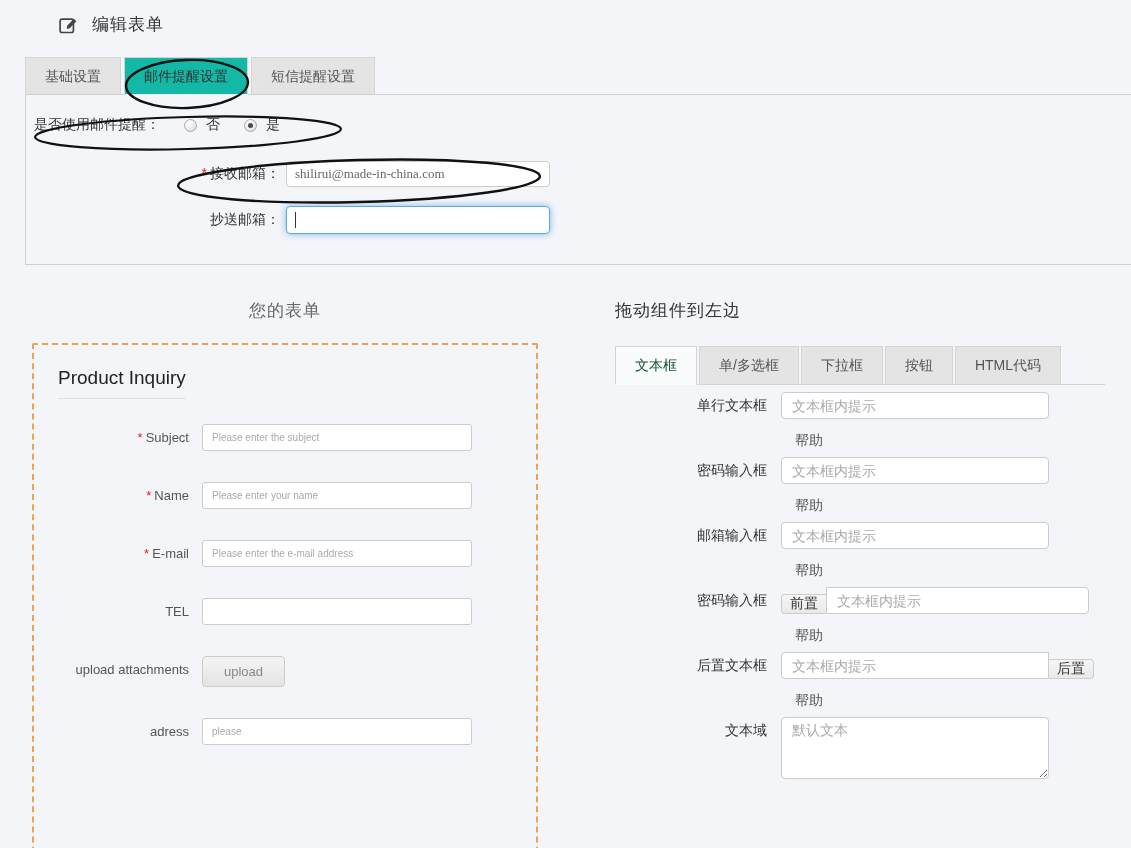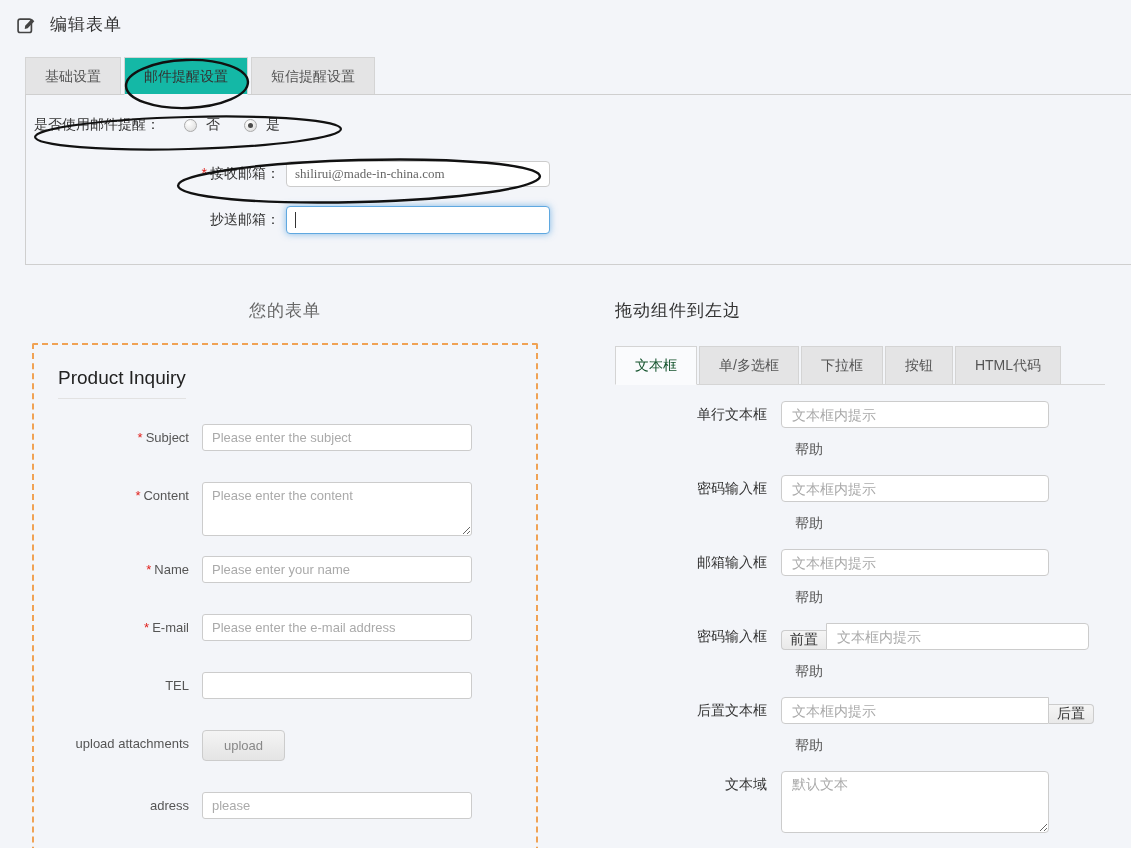--- a/index.html
+++ b/index.html
@@ -6,21 +6,21 @@
   html,body { width:1131px; height:848px; }
   body {
     position: relative;
     overflow: hidden;
     background: #f3f5f9;
     font-family: "Liberation Sans", "DejaVu Sans", sans-serif;
     color: #333;
   }
 
   
-  .header { display:flex; align-items:center; padding:13px 0 0 16px; }
+  .header { display:flex; align-items:center; padding:13px 0 0 58px; }
   .header .icon { width:20px; height:20px; margin-right:14px; }
   .header h1 { font-size:17px; font-weight:normal; color:#333; letter-spacing:1px; }
 
   
   .stabs { display:flex; align-items:flex-end; margin:21px 0 0 25px; position:relative; z-index:2; }
   .tab {
     background:#e4e4e5; border:1px solid #d4d4d4; border-bottom:none;
     font-size:14px; color:#555; line-height:36px; padding:0 19px;
     margin-right:3px; cursor:default; white-space:nowrap;
   }
@@ -76,21 +76,21 @@
   .form-title {
     display:inline-block; margin-left:24px; padding-bottom:9px;
     font-size:19px; color:#222; font-weight:normal;
     border-bottom:1px solid #e2e2e2;
   }
   .lfields { margin-top:25px; }
   .lrow { display:flex; align-items:flex-start; margin-bottom:31px; }
   .llabel { width:168px; flex:none; text-align:right; padding:6px 13px 0 0; font-size:13px; color:#555; white-space:nowrap; }
   .linput, .ltextarea {
     width:270px; border:1px solid #ccc; border-radius:3px; background:#fff;
-    font-size:13px; color:#555; padding:5px 9px; font-family:inherit;
+    font-size:10px; color:#555; padding:5px 9px; font-family:inherit;
   }
   .linput { height:27px; }
   .ltextarea { height:54px; resize:both; }
   .linput::placeholder, .ltextarea::placeholder { color:#aaa; }
   .lrow.ta-row { margin-bottom:20px; }
   .lbutton {
     border:1px solid #ccc; border-radius:4px;
     background:linear-gradient(#f4f4f4,#e4e4e4);
     color:#888; font-size:13px; padding:7px 21px; font-family:inherit; cursor:pointer;
   }
@@ -98,21 +98,21 @@
   
   .rightcol { margin-left:45px; width:516px; flex:none; }
   .rightcol h2 { font-size:17px; font-weight:normal; color:#333; letter-spacing:1px; }
   .rtabs { display:flex; align-items:flex-end; margin-top:24px; border-bottom:1px solid #d5d5d5; width:490px; }
   .rtabs .tab { line-height:37px; padding:0 19px; margin-right:2px; }
   .rtabs .tab.active {
     background:#fafbfd; border-bottom:1px solid #fafbfd; margin-bottom:-1px;
     position:relative; z-index:2; color:#14532d;
   }
   .rcomponents { margin-top:2px; }
-  .rrow { display:flex; align-items:flex-start; margin-top:16px; }
+  .rrow { display:flex; align-items:flex-start; margin-top:7px; }
   .rlabel { width:166px; flex:none; text-align:right; padding:5px 14px 0 0; font-size:14px; color:#333; white-space:nowrap; }
   .rgroup { display:flex; align-items:flex-end; }
   .rinput, .rtextarea {
     width:268px; border:1px solid #ccc; border-radius:4px; background:#fff;
     font-size:14px; color:#555; padding:4px 10px; font-family:inherit;
   }
   .rinput { height:27px; }
   .rtextarea { height:62px; resize:both; }
   .rinput::placeholder, .rtextarea::placeholder { color:#aaa; }
   .rinput.has-pre { border-radius:0 4px 4px 0; width:263px; }
@@ -175,24 +175,20 @@
 
   <div class="leftcol">
     <h2>您的表单</h2>
     <div class="dashed-box">
       <h3 class="form-title">Product Inquiry</h3>
       <div class="lfields" id="left-fields">
           <div class="lrow">
             <div class="llabel"><span class="req">*</span><span>Subject</span></div>
             <input class="linput" placeholder="Please enter the subject" style="">
           </div>
-          <div class="lrow ta-row">
-            <div class="llabel"><span class="req">*</span><span>Content</span></div>
-            <textarea class="ltextarea" placeholder="Please enter the content" style=""></textarea>
-          </div>
           <div class="lrow">
             <div class="llabel"><span class="req">*</span><span>Name</span></div>
             <input class="linput" placeholder="Please enter your name" style="">
           </div>
           <div class="lrow">
             <div class="llabel"><span class="req">*</span><span>E-mail</span></div>
             <input class="linput" placeholder="Please enter the e-mail address" style="">
           </div>
           <div class="lrow">
             <div class="llabel"><span>TEL</span></div>

